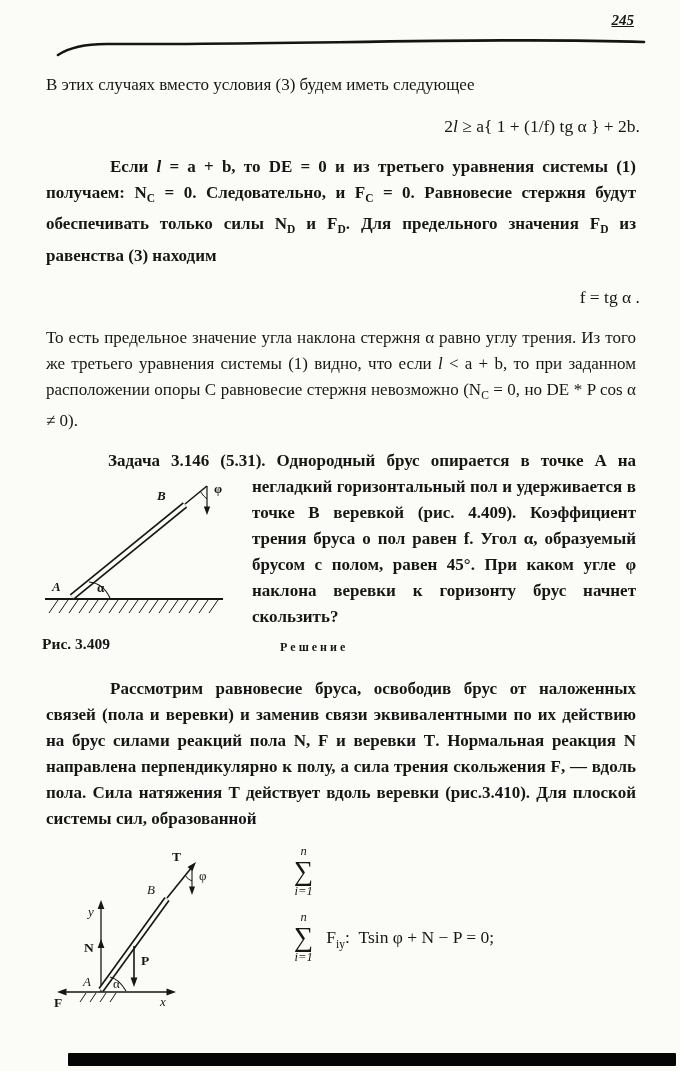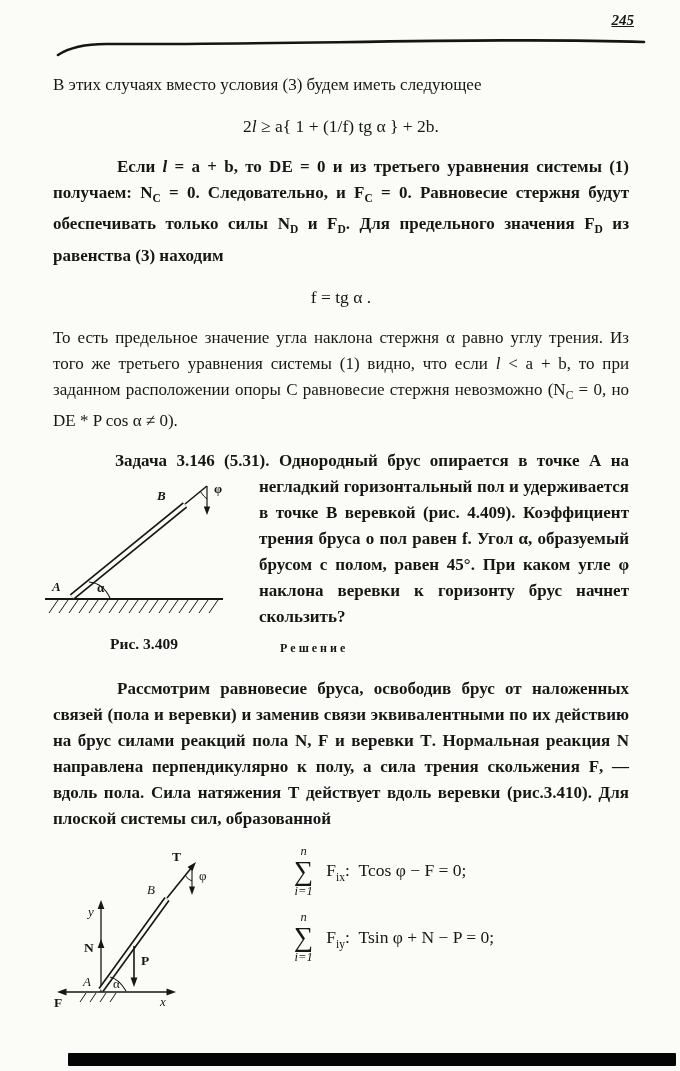--- a/index.html
+++ b/index.html
@@ -10,32 +10,32 @@
     color:#161616;
     position:relative;
     overflow:hidden;
   }
   .content { padding:8px 40px 0 42px; position:relative; }
   .pageno {
     position:absolute; top:12px; right:46px;
     font-size:15px; font-weight:bold; font-style:italic;text-decoration:underline;
   }
   .rule { display:block; margin:26px 0 14px -10px; }
-  p { margin:11px; font-size:17px; line-height:26px; text-align:justify; }
+  p { margin:4px; font-size:17px; line-height:26px; text-align:justify; }
   .indent { text-indent:64px;font-weight:bold; }
-  .formula { text-align:center; font-size:17.5px; line-height:26px; margin:15px 0; }
+  .formula { text-align:right; font-size:17.5px; line-height:26px; margin:15px 0; }
   .formula i, p i { font-style:italic; }
   sub { font-size:11.5px; }
 
   
   .problem-section { position:relative; min-height:212px; margin-top:14px;font-weight:bold; }
   .problem-p { padding-left:206px; text-indent:-144px; }
   .fig409 { position:absolute; left:0; top:30px; width:204px; }
   .fig410 { position:absolute; left:4px; top:4px; width:206px; }
-  .figcap { text-align:center; font-size:15.5px; margin-top:3px; }
+  .figcap { text-align:left; font-size:15.5px; margin-top:3px; }
   .flbl { font-style:italic; font-size:13px; fill:#161616; }
   .flbl-b { font-weight:bold; font-size:13.5px; fill:#161616; }
   .flbl-g { font-size:13px; fill:#161616; }
 
   .solution-heading { margin:10px 0 8px 238px; font-size:12px; }
 
   .solution-para { margin-top:16px; }
 
   .sec2 { position:relative; min-height:200px; margin-top:6px; }
   .sec2-right { margin-left:218px; }
@@ -138,21 +138,20 @@
     </div>
 
     <div class="sec2-right">
 
       <div class="eqrow">
         <span class="sum">
           <span class="lim">n</span>
           <span class="sigma">∑</span>
           <span class="lim">i=1</span>
         </span>
-        <span class="eqbody">F<sub>ix</sub>:&nbsp;&nbsp;Tcos φ − F = 0;</span>
       </div>
 
       <div class="eqrow">
         <span class="sum">
           <span class="lim">n</span>
           <span class="sigma">∑</span>
           <span class="lim">i=1</span>
         </span>
         <span class="eqbody">F<sub>iy</sub>:&nbsp;&nbsp;Tsin φ + N − P = 0;</span>
       </div>

